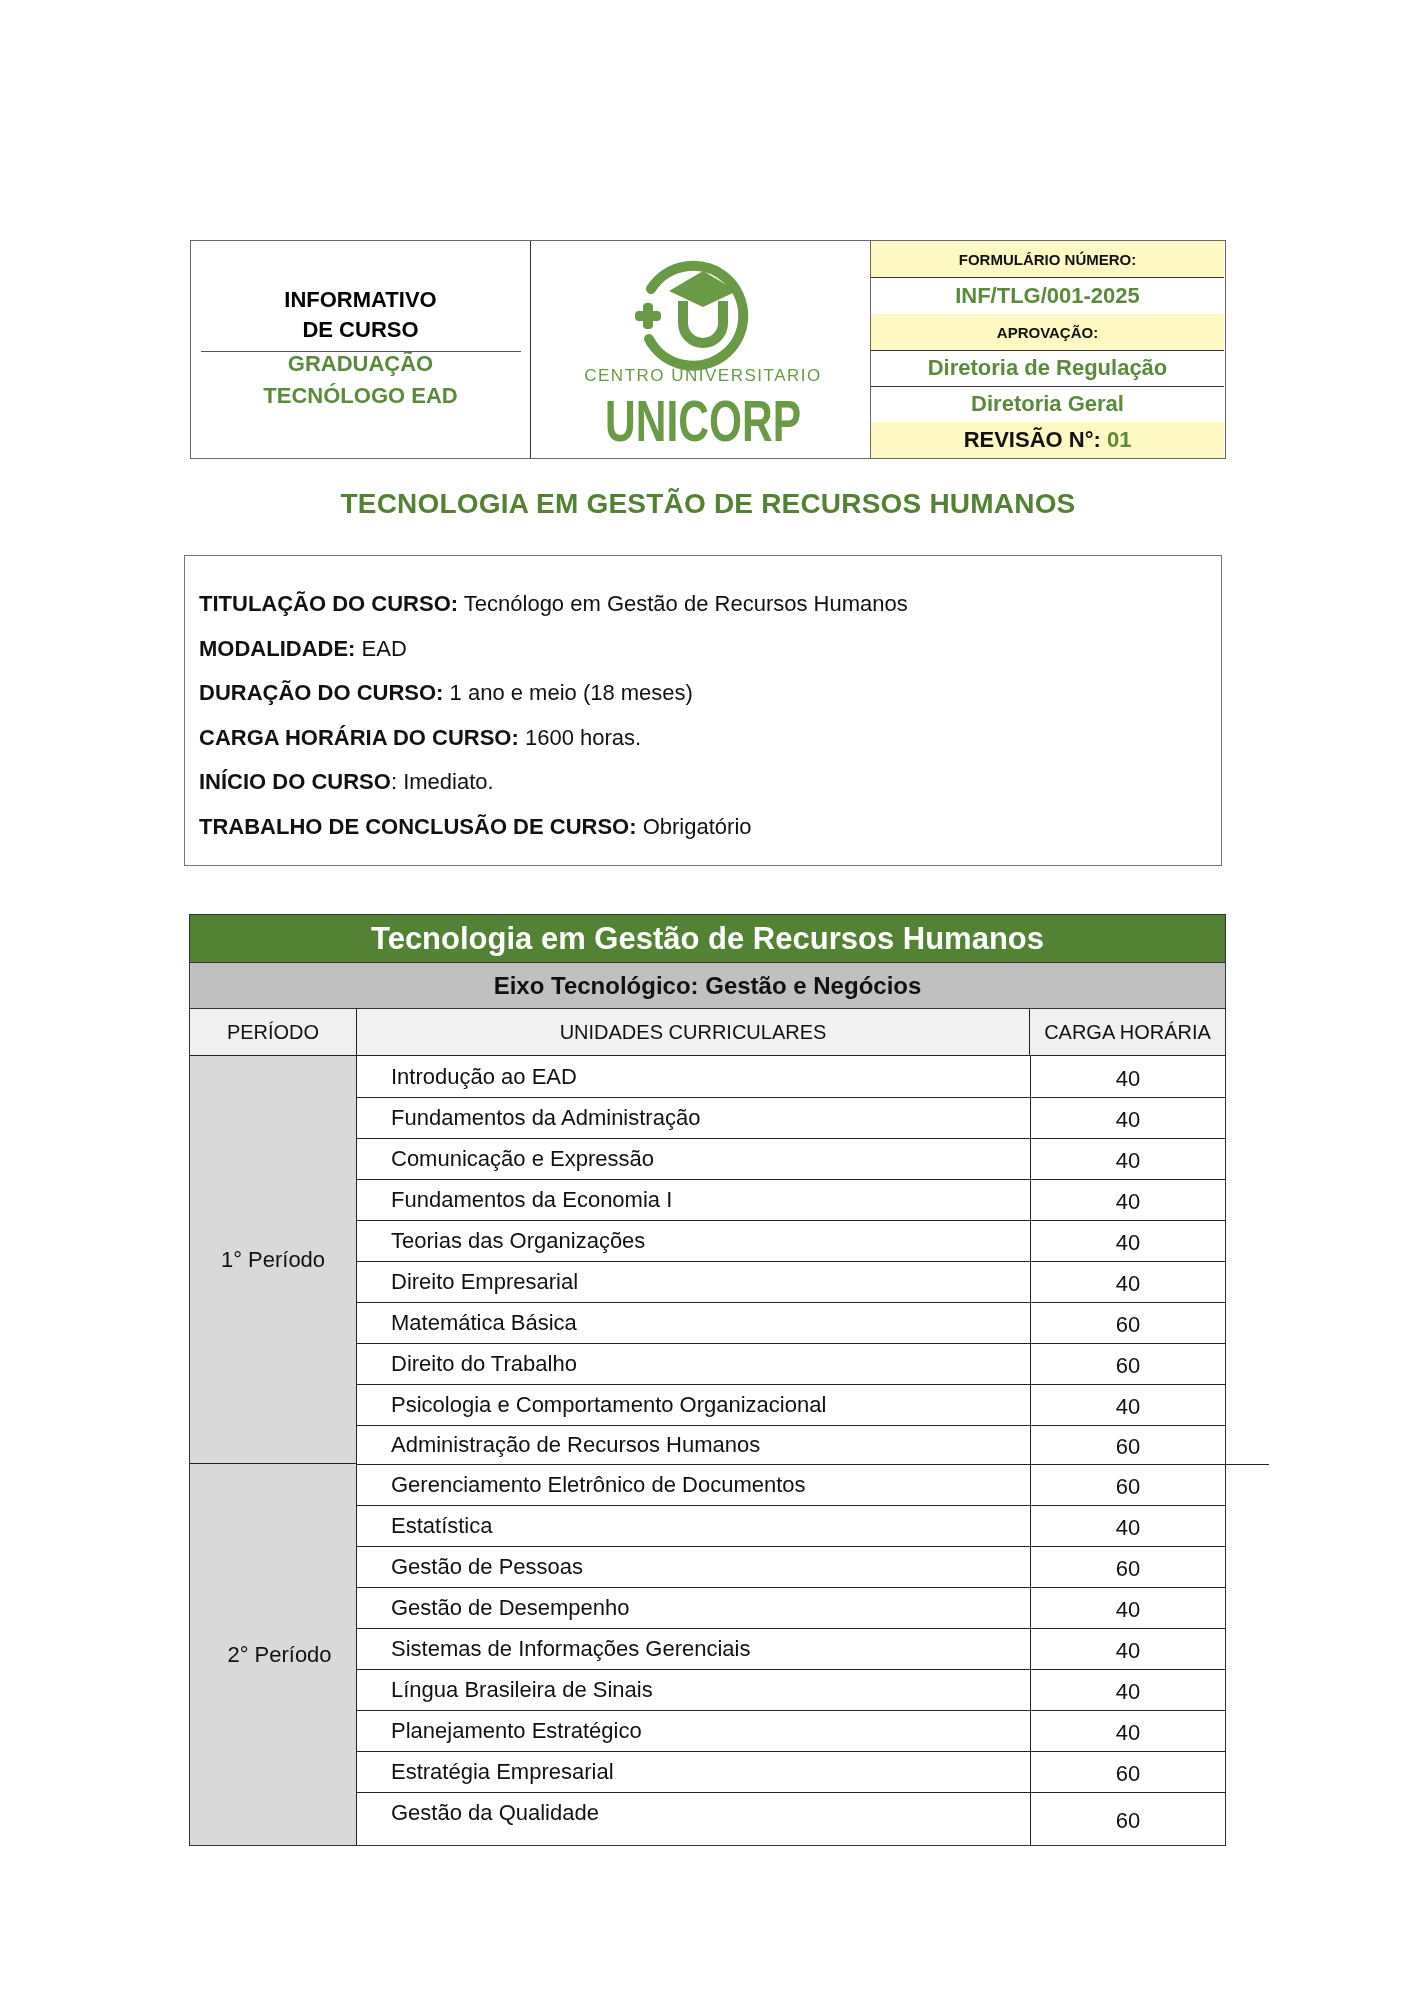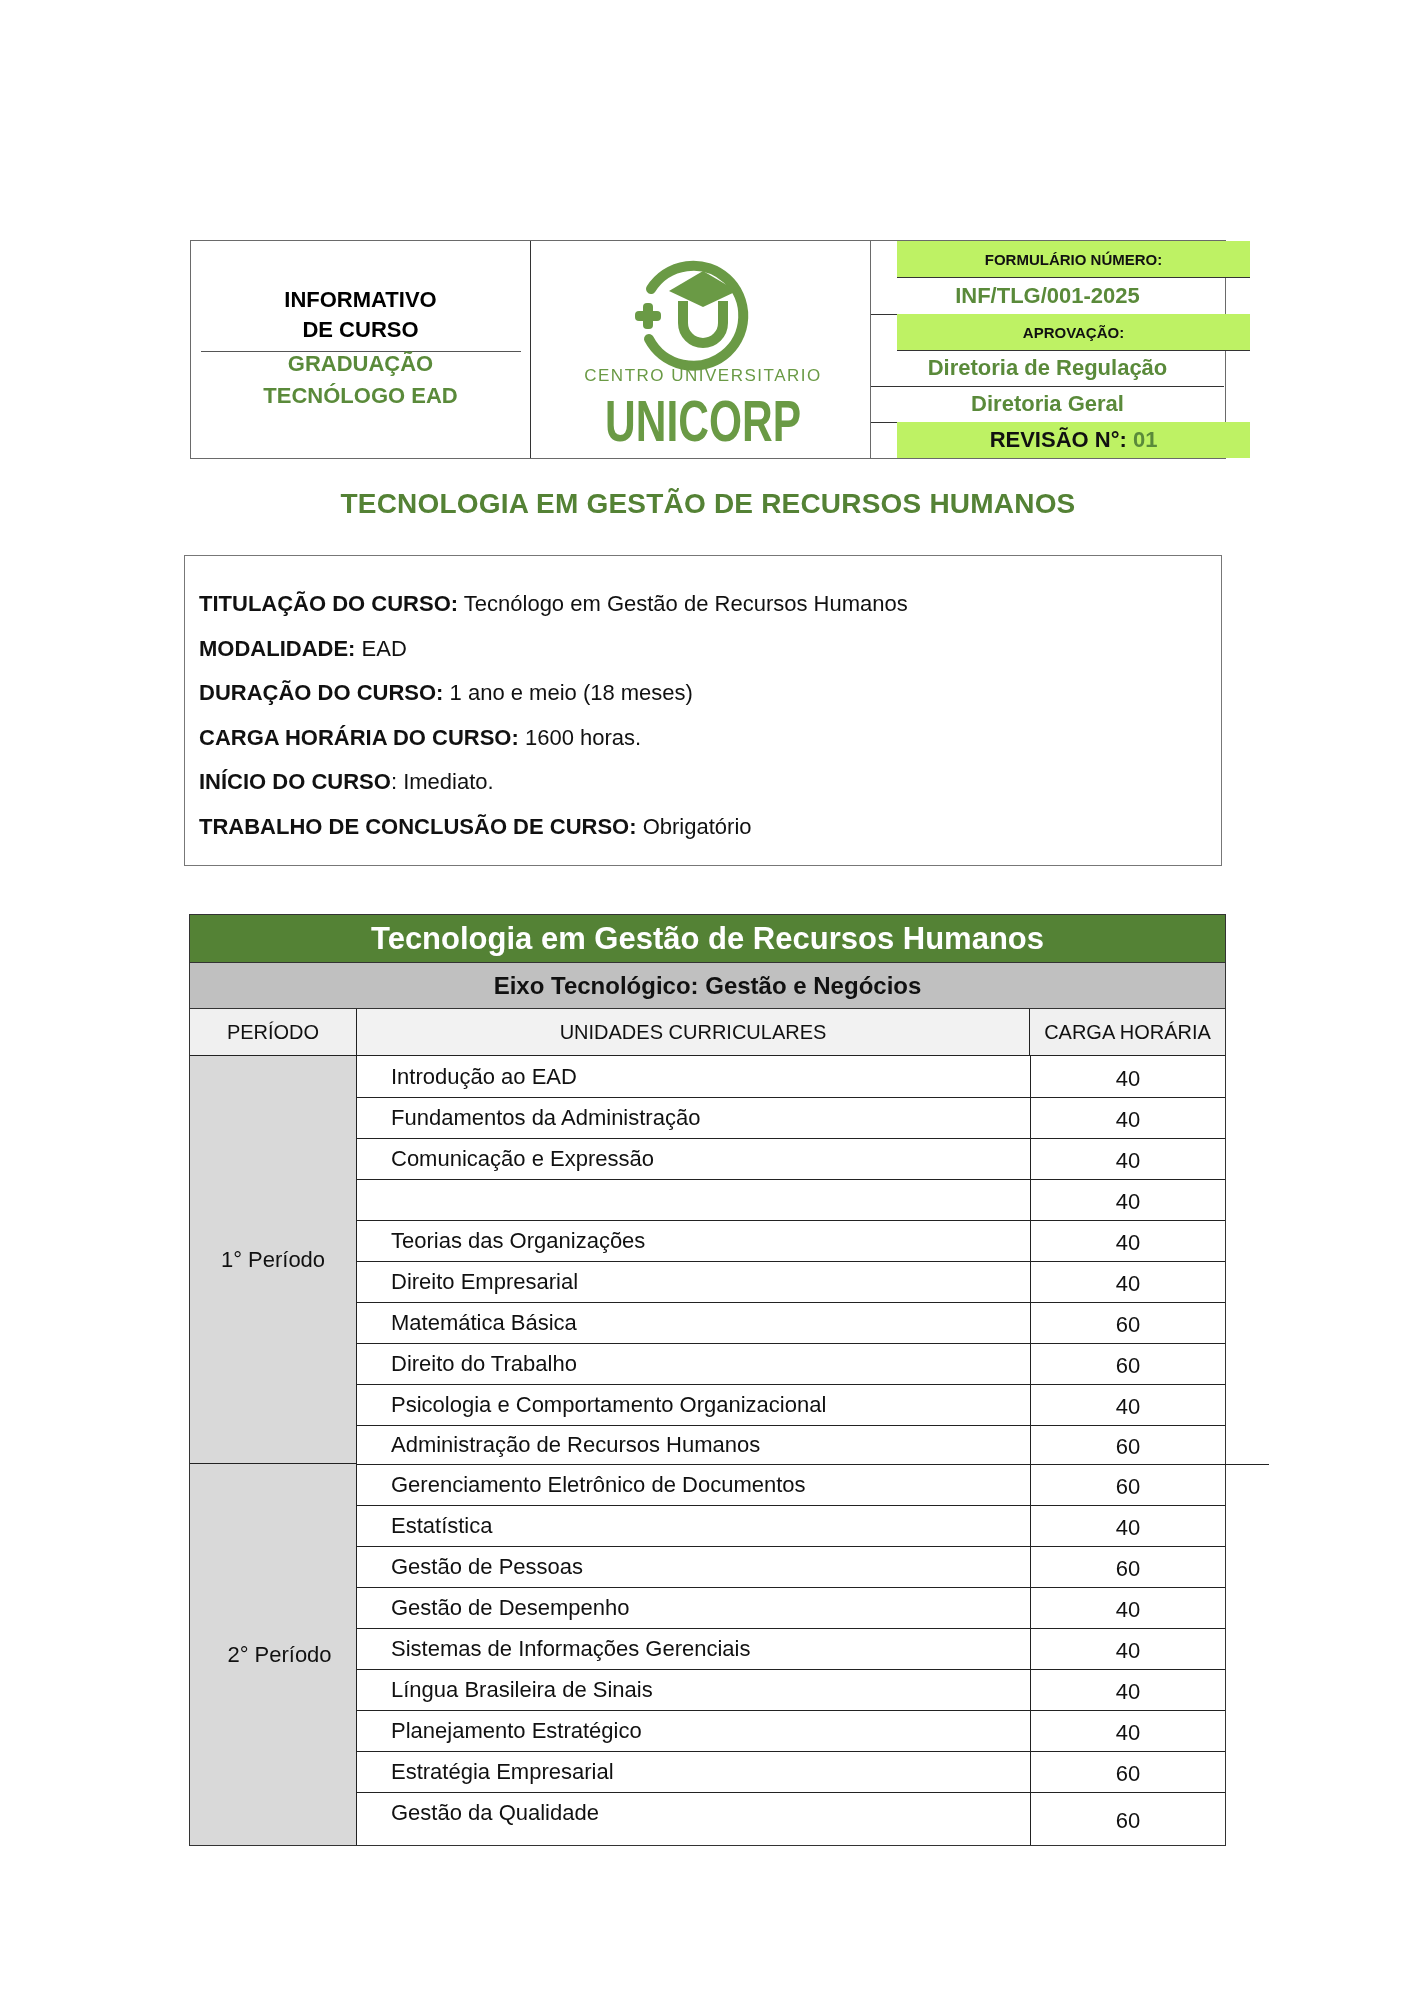--- a/index.html
+++ b/index.html
@@ -12,21 +12,21 @@
   #hdr-col1 { left:0; top:0; width:340px; height:100%; border-right:1.5px solid #333; }
   #hdr-col2 { left:340px; top:0; width:340px; height:100%; border-right:1.5px solid #6a6a6a; }
   #hdr-col3 { left:680px; top:0; width:353px; height:100%; }
   .hdr-title { position:absolute; left:0; width:100%; text-align:center; font-weight:bold;
                font-size:22px; line-height:30px; }
   .hdr-green { color:#5a8a3a; }
   .hdr-sep { position:absolute; left:10px; width:320px; top:110px; height:0; border-top:1.5px solid #555; }
 
   .rrow { position:absolute; left:0; width:100%; text-align:center; font-weight:bold;
           border-bottom:1.5px solid #333; display:flex; align-items:center; justify-content:center; }
-  .rrow.gray { background:#bef264;margin-left:26px; }
+  .rrow.gray { background:#fef9c3; }
   .rrow.small { font-size:15px; color:#111; }
   .rrow.big { font-size:22px; color:#5a8a3a; }
 
   
   #main-title { left:190px; top:488px; width:1036px; text-align:center; font-weight:bold;
                 font-size:28px; color:#548235; letter-spacing:0.2px; }
 
   
   #info { left:184px; top:555px; width:1038px; height:311px; border:1.5px solid #777; }
   .info-line { position:absolute; left:14px; font-size:22px; line-height:28px; color:#111; white-space:nowrap; }
@@ -119,20 +119,21 @@
     </div>
   <div class="row" style="top:182px;">
       <span class="name">Fundamentos da Administração</span>
       <span class="hours">40</span>
     </div>
   <div class="row" style="top:223px;">
       <span class="name">Comunicação e Expressão</span>
       <span class="hours">40</span>
     </div>
   <div class="row" style="top:264px;">
+      <span class="name">Fundamentos da Economia I</span>
       <span class="hours">40</span>
     </div>
   <div class="row" style="top:305px;">
       <span class="name">Teorias das Organizações</span>
       <span class="hours">40</span>
     </div>
   <div class="row" style="top:346px;">
       <span class="name">Direito Empresarial</span>
       <span class="hours">40</span>
     </div>

